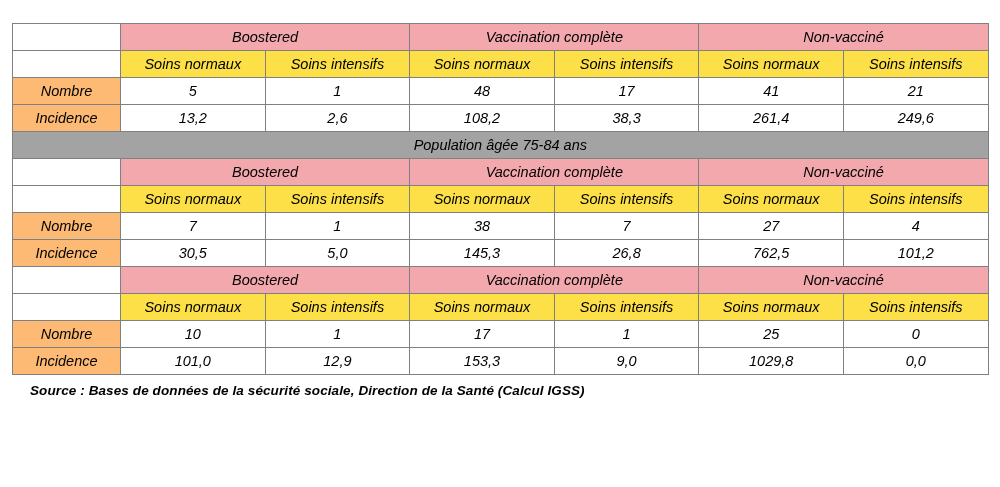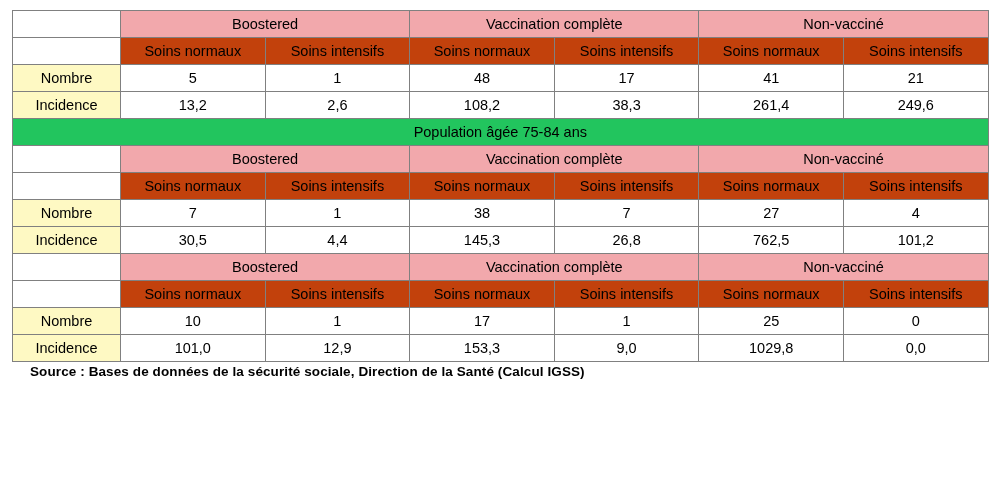--- a/index.html
+++ b/index.html
@@ -8,23 +8,24 @@
     background: #ffffff;
   }
   body {
     width: 1000px;
     height: 487px;
     font-family: "Liberation Sans", sans-serif;
     color: #000000;
     overflow: hidden;
   }
   .page {
-    padding: 10px 12px 0 12px;
+    padding: 23px 12px 0 12px;
     box-sizing: border-box;
     width: 1000px;
+    font-style: italic;
   }
   table.stats {
     border-collapse: collapse;
     width: 976px;
     table-layout: fixed;
   }
   table.stats td, table.stats th {
     border: 1px solid #808080;
     font-size: 14.5px;
     height: 27px;
@@ -36,40 +37,40 @@
   }
   .hdr {
     background: #f2a8ac;
     font-weight: bold;
   }
   .hdr-blank {
     background: #ffffff;
     border: 1px solid #808080;
   }
   .sub {
-    background: #c2410c;
+    background: #fde047;
     font-weight: bold;
   }
   .rowlabel {
-    background: #fef9c3;
+    background: #fdba74;
     text-align: left;
     padding-left: 10px;
   }
   .value {
     background: #ffffff;
   }
   .band {
-    background: #22c55e;
+    background: #a3a3a3;
     font-weight: bold;
     text-align: center;
   }
   .source {
     font-size: 13.5px;
     font-weight: bold;
-    margin-top: 2px;
+    margin-top: 8px;
     margin-left: 18px;
     letter-spacing: 0.1px;
   }
   col.c0 { width: 108px; }
   col.cx { width: 144.6px; }
 </style>
 </head>
 <body>
 
 <div class="page">
@@ -143,21 +144,21 @@
         <td class="value">7</td>
         <td class="value">1</td>
         <td class="value">38</td>
         <td class="value">7</td>
         <td class="value">27</td>
         <td class="value">4</td>
       </tr>
       <tr>
         <td class="rowlabel">Incidence</td>
         <td class="value">30,5</td>
-        <td class="value">4,4</td>
+        <td class="value">5,0</td>
         <td class="value">145,3</td>
         <td class="value">26,8</td>
         <td class="value">762,5</td>
         <td class="value">101,2</td>
       </tr>
 
       <tr>
         <td class="hdr-blank"></td>
         <td class="hdr" colspan="2">Boostered</td>
         <td class="hdr" colspan="2">Vaccination complète</td>

